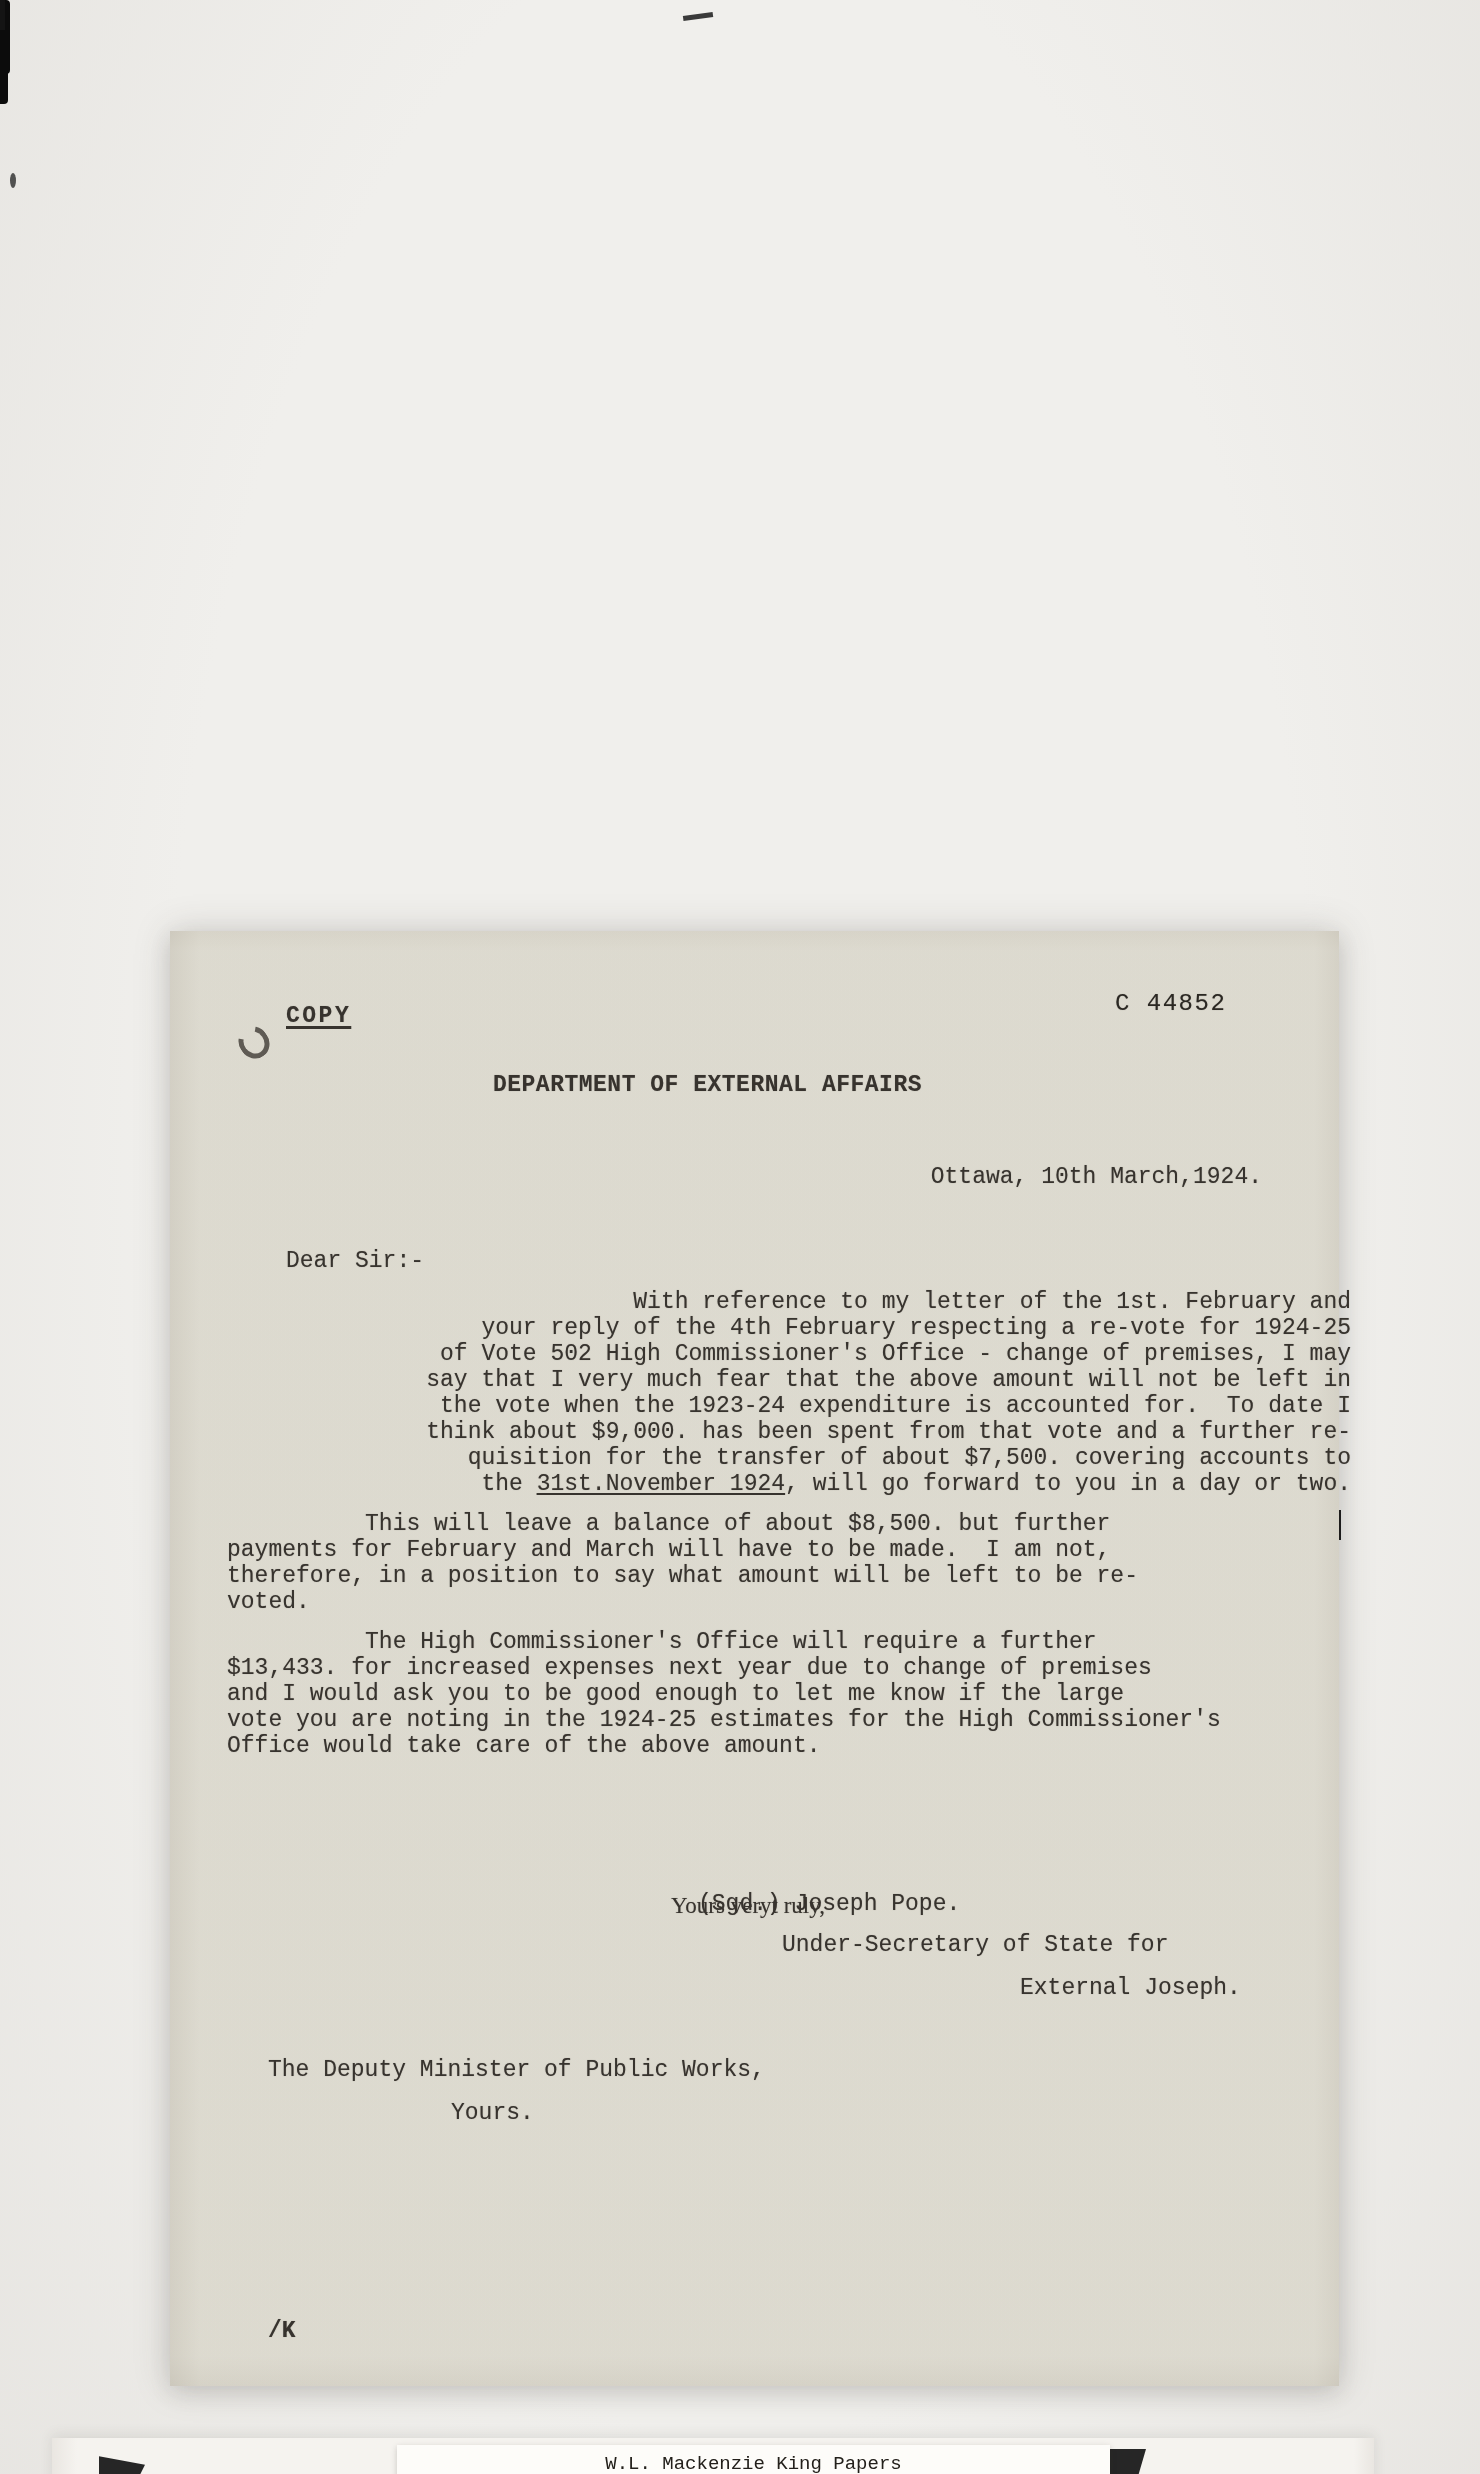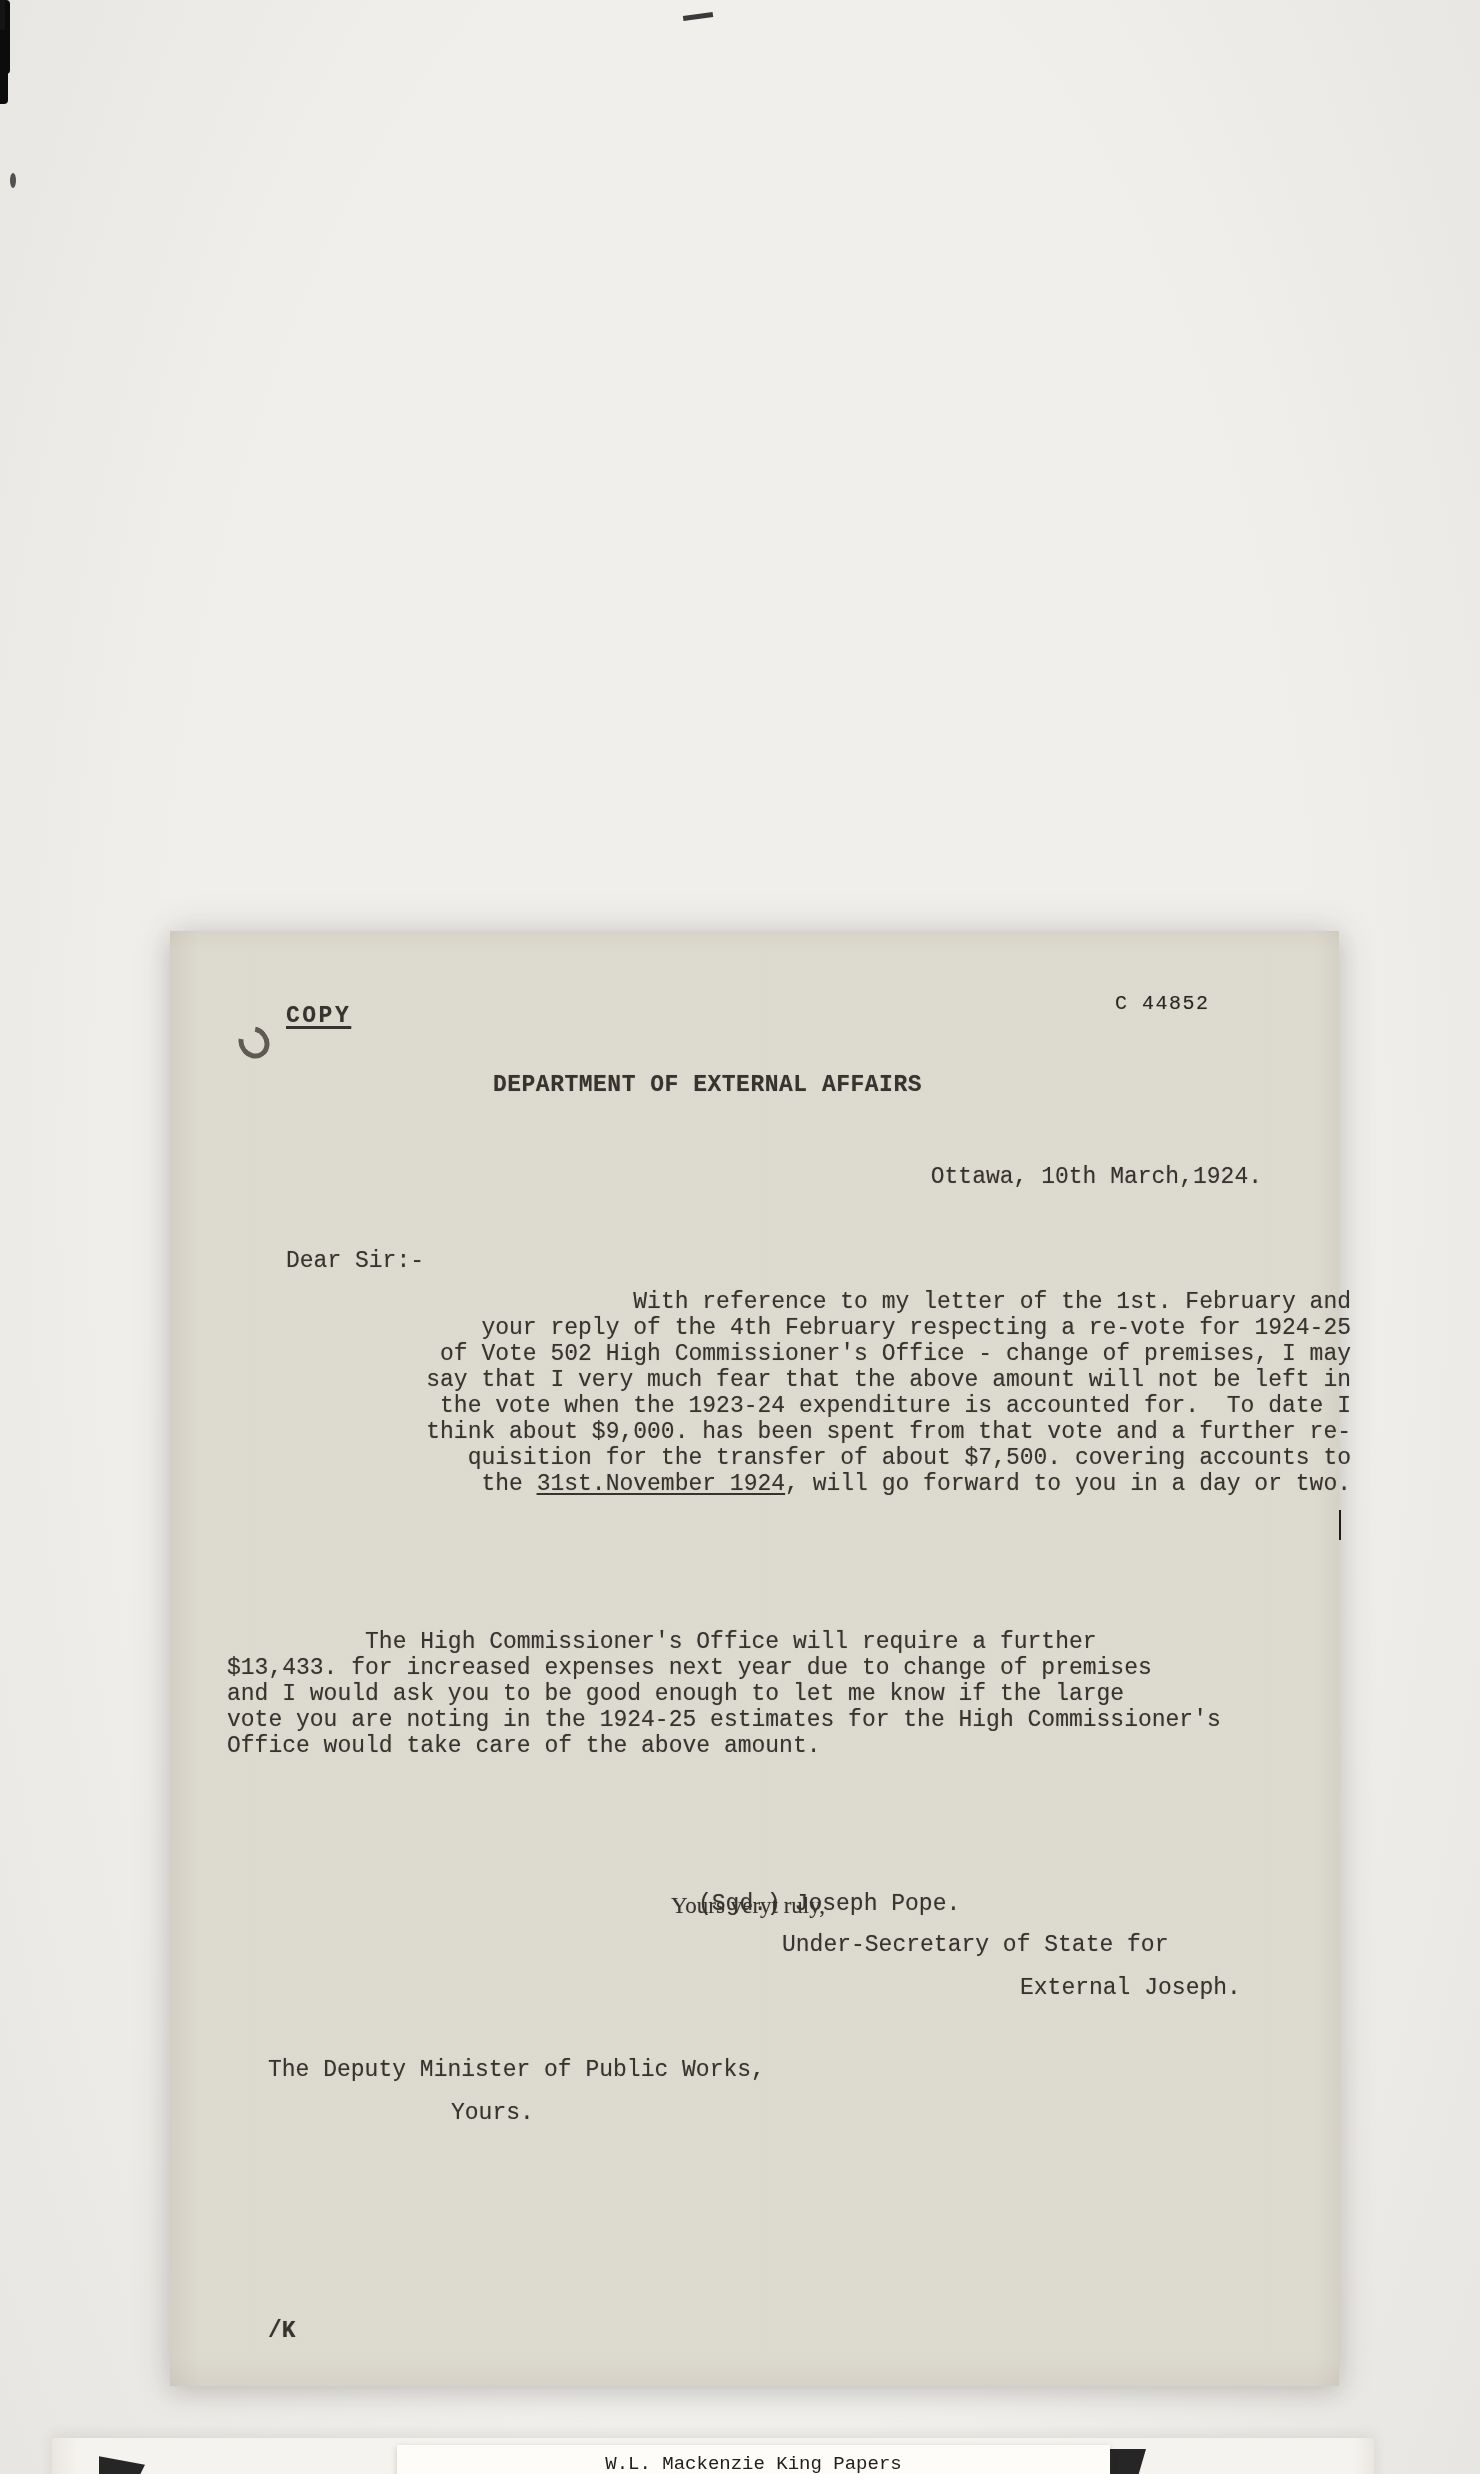--- a/index.html
+++ b/index.html
@@ -31,21 +31,21 @@
     color:#37332e;
     font-size:23px;line-height:26px;
     text-shadow:0 0 1px rgba(55,50,44,.35);
   }
   .paper > div{position:absolute;}
   .pre{white-space:pre-wrap;}
   .copy{left:116px;top:72px;font-weight:bold;letter-spacing:2.5px;
         text-decoration:underline;text-decoration-thickness:2.5px;text-underline-offset:3.5px;}
   .ink-blot{left:69px;top:95px;width:20px;height:23px;border:5.4px solid #4a453f;
             border-radius:50%;border-top-color:transparent;transform:rotate(-35deg);opacity:.85;}
-  .filenum{left:945px;top:60px;font-size:20px;letter-spacing:1.5px;color:#2b2823;}
+  .filenum{left:945px;top:60px;font-size:24px;letter-spacing:1.5px;color:#2b2823;}
   .dept{left:0;right:94px;top:141px;text-align:center;font-weight:bold;letter-spacing:0.5px;}
   .dateline{right:77px;top:233px;}
   .salutation{left:116px;top:317px;}
   .para{left:57px;width:1124px;}
   .para1{top:358px;text-align:right;}
   .para2{top:580px;}
   .para3{top:698px;}
   .u{text-decoration:underline;text-decoration-thickness:2px;text-underline-offset:3px;}
   .closing{left:501px;top:962px;font-family:Liberation Serif, serif;}
   .signature{left:528px;top:960px;}
@@ -99,20 +99,24 @@
       <div class="pre" style="position:static">          With reference to my letter of the 1st. February and
 your reply of the 4th February respecting a re-vote for 1924-25
 of Vote 502 High Commissioner's Office - change of premises, I may
 say that I very much fear that the above amount will not be left in
 the vote when the 1923-24 expenditure is accounted for.  To date I
 think about $9,000. has been spent from that vote and a further re-
 quisition for the transfer of about $7,500. covering accounts to</div>
       <div class="pre" style="position:static"><span>the </span><span class="u">31st.November 1924</span><span>, will go forward to you in a day or two.</span></div>
     </div>
 
+    <div class="para para2 pre">          This will leave a balance of about $8,500. but further
+payments for February and March will have to be made.  I am not,
+therefore, in a position to say what amount will be left to be re-
+voted.</div>
     <div class="para para3 pre">          The High Commissioner's Office will require a further
 $13,433. for increased expenses next year due to change of premises
 and I would ask you to be good enough to let me know if the large
 vote you are noting in the 1924-25 estimates for the High Commissioner's
 Office would take care of the above amount.</div>
 
     <div class="closing">Yours veryt ruly,</div>
     <div class="signature">(Sgd.) Joseph Pope.</div>
     <div class="title1">Under-Secretary of State for</div>
     <div class="title2">External Joseph.</div>

